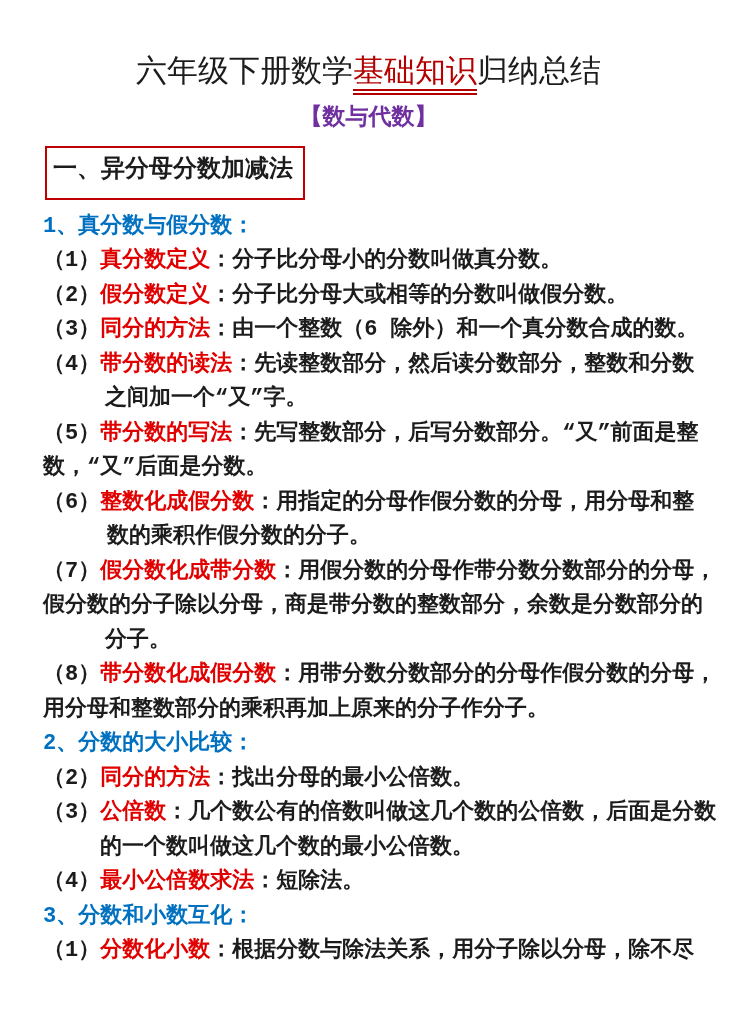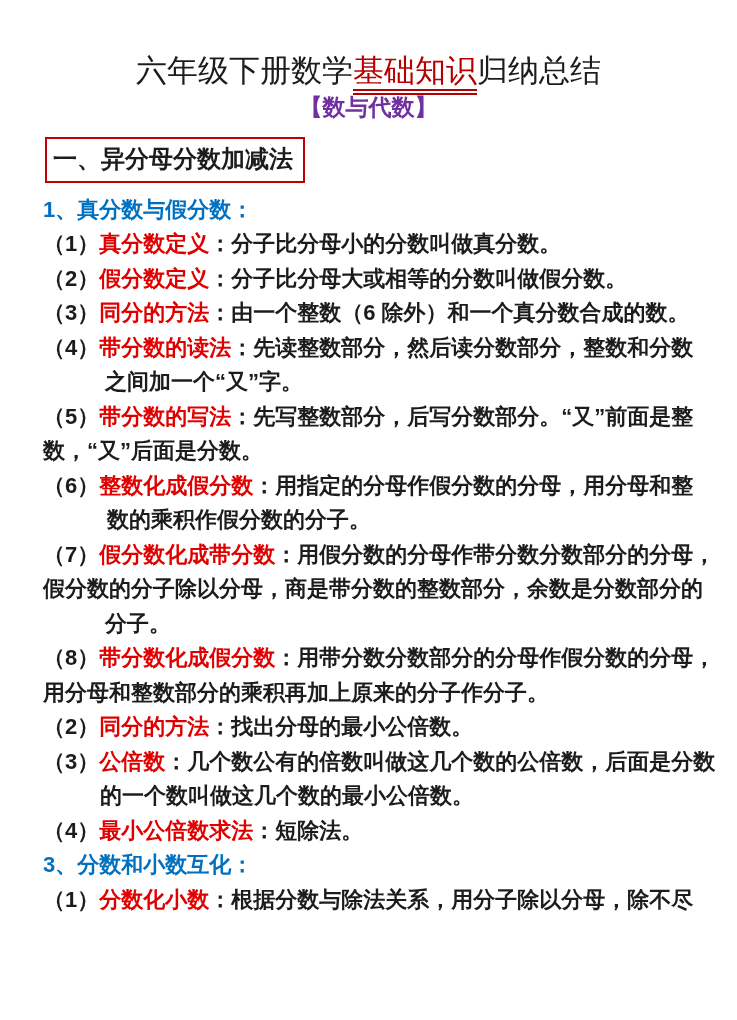--- a/index.html
+++ b/index.html
@@ -25,50 +25,52 @@
     line-height: 1.35;
     color: var(--ink, #1c1c1c);
     white-space: nowrap;
   }
   .doc-title .hl {
     color: var(--hl-red, #b40000);
     border-bottom: 6px double var(--hl-red, #b40000);
     padding-bottom: 1px;
   }
   .doc-subtitle {
+    margin-top: 9px;
     text-align: center;
     font-size: 23px;
     font-weight: 700;
     color: var(--purple, #7030a0);
     white-space: nowrap;
   }
   .section-box-wrap {
     margin: 14px 0 0 45px;
   }
   .section-box {
     display: inline-block;
     border: 2px solid var(--box-red, #c00000);
-    padding: 4px 10px 6px 6px;
+    padding: 4px 10px 14px 6px;
     font-size: 24px;
     font-weight: 700;
     color: var(--ink, #1c1c1c);
     white-space: nowrap;
   }
   .body-lines {
     margin-top: 10px;
     padding-left: 43px;
     padding-right: 20px;
   }
   .line {
     line-height: 34.5px;
     height: 34.5px;
     font-size: 22px;
     font-weight: 600;
     white-space: nowrap;
     color: var(--ink, #1c1c1c);
+    font-family: Liberation Mono, monospace;
   }
   .line.subheading { font-weight: 700; }
   .seg-black { color: var(--ink, #1c1c1c); }
   .seg-red   { color: var(--term-red, #e00000); font-weight: 700; text-align: right; }
   .seg-blue  { color: var(--blue, #0070c0); font-weight: 700; }
 </style>
 </head>
 <body>
 
 <div class="page">
@@ -90,20 +92,21 @@
       <div class="line" style="padding-left: 62px;"><span class="seg-black">之间加一个“又”字。</span></div>
       <div class="line"><span class="seg-black">（5）</span><span class="seg-red">带分数的写法</span><span class="seg-black">：先写整数部分，后写分数部分。“又”前面是整</span></div>
       <div class="line"><span class="seg-black">数，“又”后面是分数。</span></div>
       <div class="line"><span class="seg-black">（6）</span><span class="seg-red">整数化成假分数</span><span class="seg-black">：用指定的分母作假分数的分母，用分母和整</span></div>
       <div class="line" style="padding-left: 64px;"><span class="seg-black">数的乘积作假分数的分子。</span></div>
       <div class="line"><span class="seg-black">（7）</span><span class="seg-red">假分数化成带分数</span><span class="seg-black">：用假分数的分母作带分数分数部分的分母，</span></div>
       <div class="line"><span class="seg-black">假分数的分子除以分母，商是带分数的整数部分，余数是分数部分的</span></div>
       <div class="line" style="padding-left: 62px;"><span class="seg-black">分子。</span></div>
       <div class="line"><span class="seg-black">（8）</span><span class="seg-red">带分数化成假分数</span><span class="seg-black">：用带分数分数部分的分母作假分数的分母，</span></div>
       <div class="line"><span class="seg-black">用分母和整数部分的乘积再加上原来的分子作分子。</span></div>
+      <div class="line subheading"><span class="seg-blue">2、分数的大小比较：</span></div>
       <div class="line"><span class="seg-black">（2）</span><span class="seg-red">同分的方法</span><span class="seg-black">：找出分母的最小公倍数。</span></div>
       <div class="line"><span class="seg-black">（3）</span><span class="seg-red">公倍数</span><span class="seg-black">：几个数公有的倍数叫做这几个数的公倍数，后面是分数</span></div>
       <div class="line" style="padding-left: 57px;"><span class="seg-black">的一个数叫做这几个数的最小公倍数。</span></div>
       <div class="line"><span class="seg-black">（4）</span><span class="seg-red">最小公倍数求法</span><span class="seg-black">：短除法。</span></div>
       <div class="line subheading"><span class="seg-blue">3、分数和小数互化：</span></div>
       <div class="line"><span class="seg-black">（1）</span><span class="seg-red">分数化小数</span><span class="seg-black">：根据分数与除法关系，用分子除以分母，除不尽</span></div>
     </div>
 
 </div>
 

